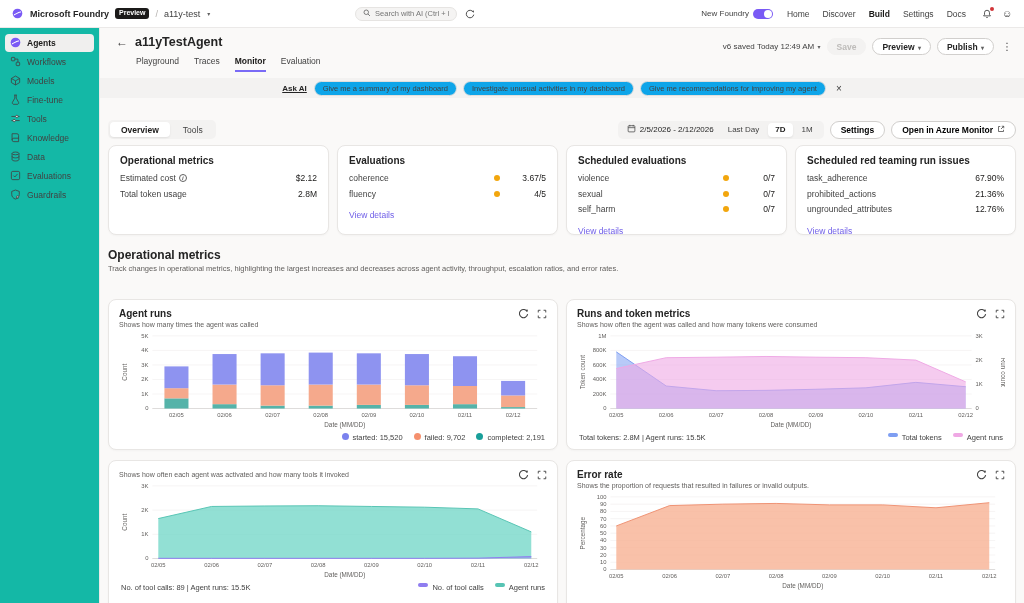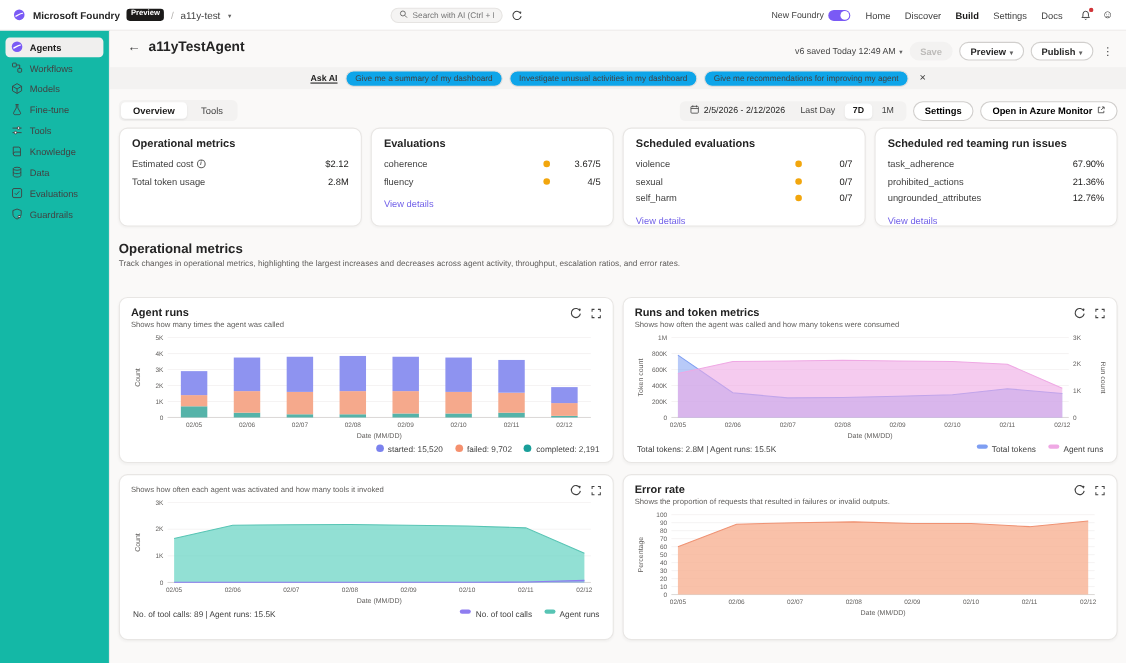--- a/index.html
+++ b/index.html
@@ -51,21 +51,21 @@
   .btn.disabled{background:#f3f2f1;border-color:#f3f2f1;color:#bdbbb9;cursor:default}
   .more-dots{font-size:10px;color:#424242;cursor:pointer;padding:0 2px}
   
   .askai{height:20px;background:#f3f2f1;display:flex;align-items:center;justify-content:center;
     gap:7px;margin-top:6px;font-size:8px}
   .askai-label{font-weight:700;text-decoration:underline;cursor:pointer}
   .chip{background:#0ea5e9;border:1px solid #e1dfdd;border-radius:9px;padding:2px 8px;font-size:7.5px;
     color:#424242;cursor:pointer;white-space:nowrap}
   .askai-close{font-size:10px;color:#424242;cursor:pointer;margin-left:3px}
   
-  .toolbar{display:flex;justify-content:space-between;padding:0 8px;margin-top:10px}
+  .toolbar{display:flex;justify-content:space-between;padding:0 8px;margin-top:22px}
   .seg{display:flex;background:#f3f2f1;border-radius:5px;padding:2px;gap:2px}
   .seg .seg-tab{font-size:8.5px;color:#424242;padding:2.5px 11px;border-radius:4px;cursor:pointer}
   .seg .seg-tab.active{background:#fff;font-weight:700;color:#1b1a19;box-shadow:0 1px 2px rgba(0,0,0,.08)}
   .tool-right{display:flex;align-items:center;gap:6px}
   .range-group{display:flex;align-items:center;background:#f3f2f1;border-radius:5px;padding:2px 4px;gap:2px}
   .date-range{display:flex;align-items:center;gap:4px;font-size:8px;color:#242424;padding:0 5px}
   .range-opt{font-size:8px;color:#424242;padding:2.5px 7px;border-radius:4px;cursor:pointer}
   .range-opt.active{background:#fff;font-weight:700;color:#1b1a19;box-shadow:0 1px 2px rgba(0,0,0,.08)}
   .pill-btn{display:flex;align-items:center;gap:4px;font-size:8.5px;font-weight:600;border:1px solid #d1cfcd;
     background:#fff;border-radius:11px;padding:3px 10px;cursor:pointer;white-space:nowrap}
@@ -233,20 +233,26 @@
     </div>
 
   <div class="main">
 
     <div class="page-head">
       <div>
         <div class="title-row">
           <span class="back-arrow">←</span>
           <span class="page-title">a11yTestAgent</span>
         </div>
+        <div class="page-tabs">
+            <span class="ptab">Playground</span>
+            <span class="ptab">Traces</span>
+            <span class="ptab active">Monitor</span>
+            <span class="ptab">Evaluation</span>
+          </div>
       </div>
       <div class="head-actions">
         <span class="version-text"><span>v6 saved Today 12:49 AM</span> <span class="chev">▾</span></span>
         <button class="btn disabled">Save</button>
         <button class="btn"><span>Preview</span> <span class="chev">▾</span></button>
         <button class="btn"><span>Publish</span> <span class="chev">▾</span></button>
         <span class="more-dots">⋮</span>
       </div>
     </div>
 

